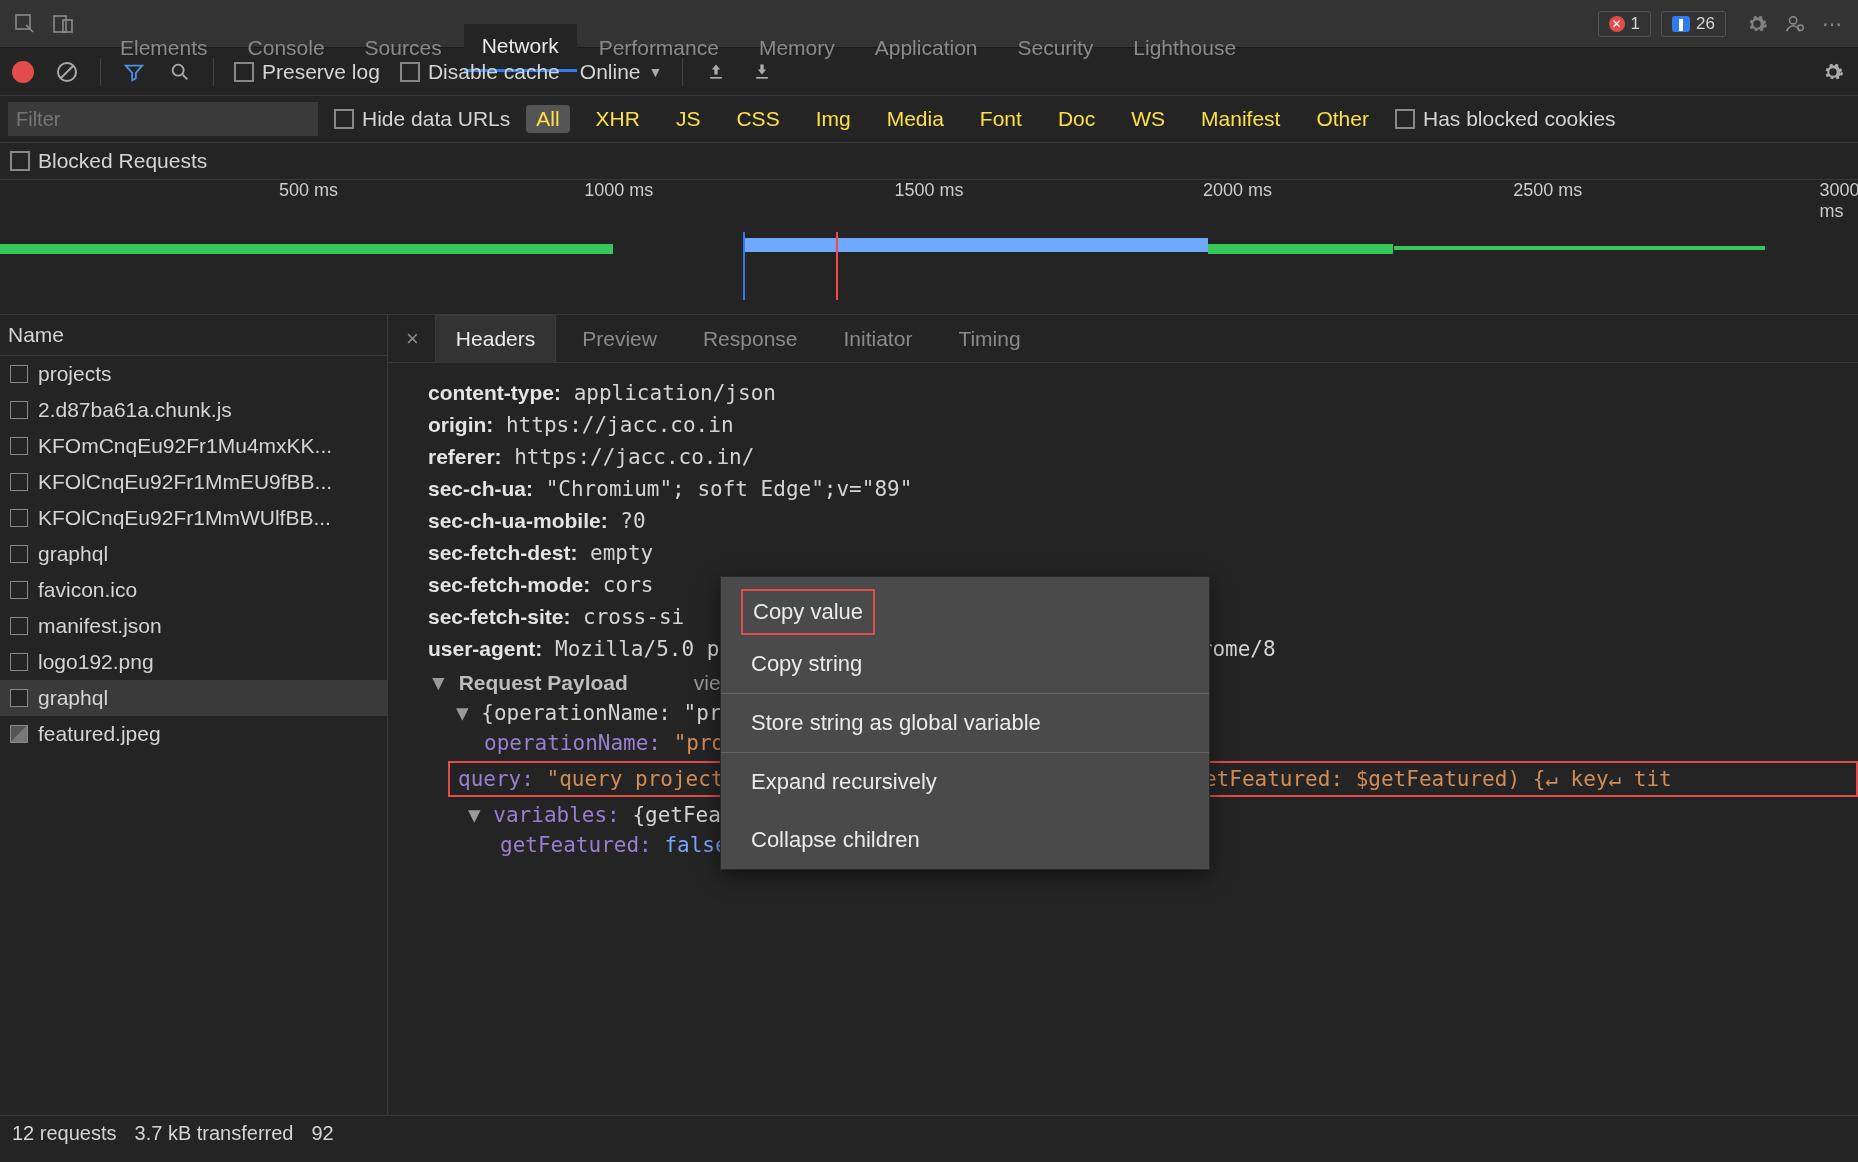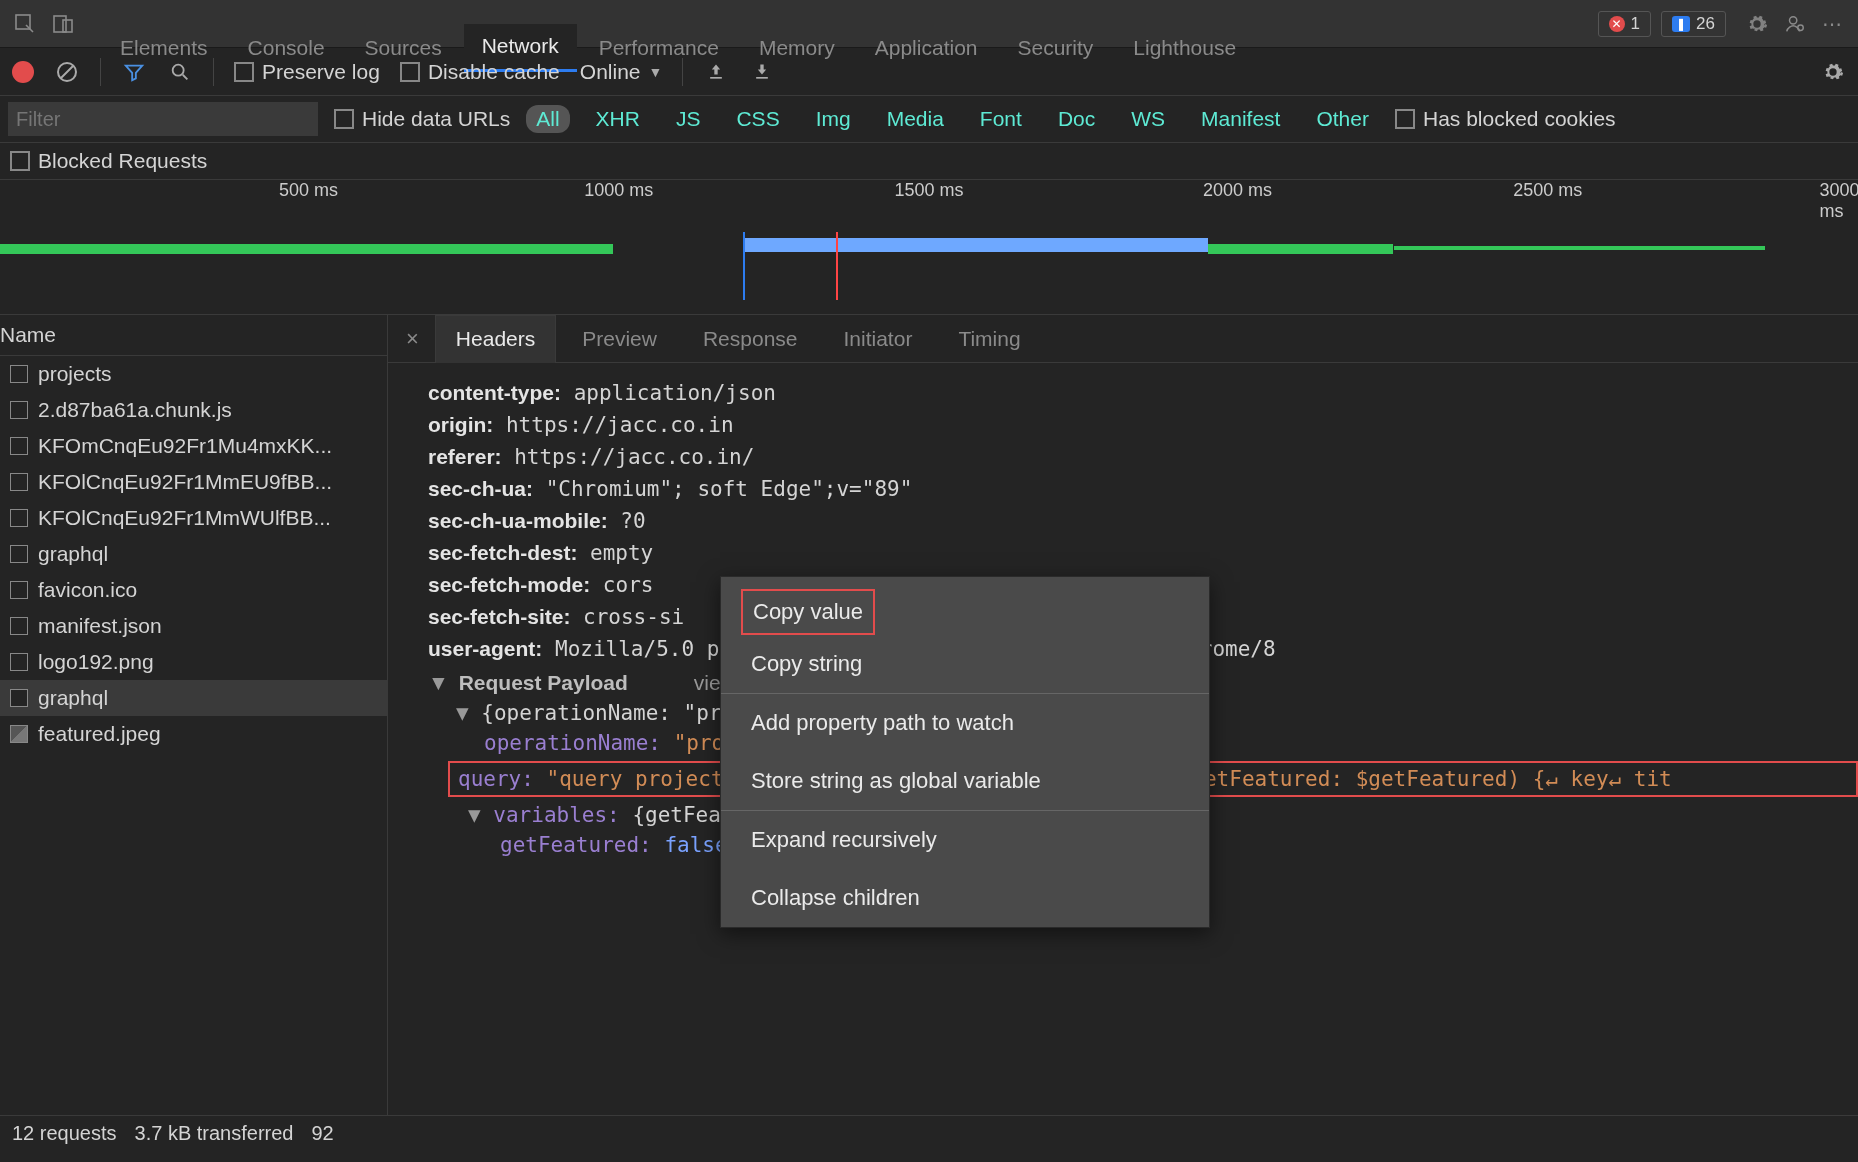--- a/index.html
+++ b/index.html
@@ -84,21 +84,21 @@
     border-bottom:1px solid #3a3a3a;
     flex-wrap:wrap;
   }
   .filter-input{
     width:310px;height:34px;
     background:#3a3a3a;
     border:none;color:#ffffff;
     padding:0 8px;font-size:20px;
   }
   .pill{
-    padding:2px 10px;border-radius:12px;color:#5eead4;cursor:pointer;
+    padding:2px 10px;border-radius:4px;color:#fde047;cursor:pointer;
   }
   .pill.active{ background:#555; }
   .filterbar .chk{ color:#d4d4d4; }
 
   
   .blockedrow{ padding:6px 10px; }
 
   
   .overview{
     height:136px;background:#242424;border-top:1px solid #3a3a3a;border-bottom:1px solid #3a3a3a;
@@ -118,21 +118,21 @@
   .split{
     display:flex;
     height: calc(1162px - 48px - 48px - 50px - 44px - 136px - 36px);
   }
   .reqlist{
     width:388px;border-right:1px solid #3a3a3a;
     display:flex;flex-direction:column;
     background:#242424;
   }
   .reqlist .hdr{
-    padding:8px 0;color:#d4d4d4;font-size:21px;border-bottom:1px solid #3a3a3a;
+    padding:8px 8px;color:#d4d4d4;font-size:21px;border-bottom:1px solid #3a3a3a;
   }
   .reqrow{
     display:flex;align-items:center;gap:10px;
     padding:6px 10px;color:#d4d4d4;font-size:21px;cursor:pointer;
     white-space:nowrap;overflow:hidden;text-overflow:ellipsis;
   }
   .reqrow.selected{ background:#3a3a3a; }
   .file-ic{ width:18px;height:18px;border:1px solid #888;background:#242424;display:inline-block;flex:none; }
   .file-ic.img{ background:linear-gradient(135deg,#555 50%,#777 50%); }
   .reqrow span.name{ overflow:hidden;text-overflow:ellipsis; }
@@ -443,21 +443,20 @@
         <span class="val-blue">false</span>
       </div>
     </div>
   </div>
 </div>
 
 <div class="ctxmenu">
   <div class="ctx-hl">Copy value</div>
   <div class="ctxitem">Copy string</div>
   <div class="ctxsep"></div>
-  <div class="ctxitem">Add property path to watch</div>
   <div class="ctxitem">Store string as global variable</div>
   <div class="ctxsep"></div>
   <div class="ctxitem">Expand recursively</div>
   <div class="ctxitem">Collapse children</div>
 </div>
 
 <div class="statusbar">
   <span>12 requests</span>
   <span>3.7 kB transferred</span>
   <span>92</span>

